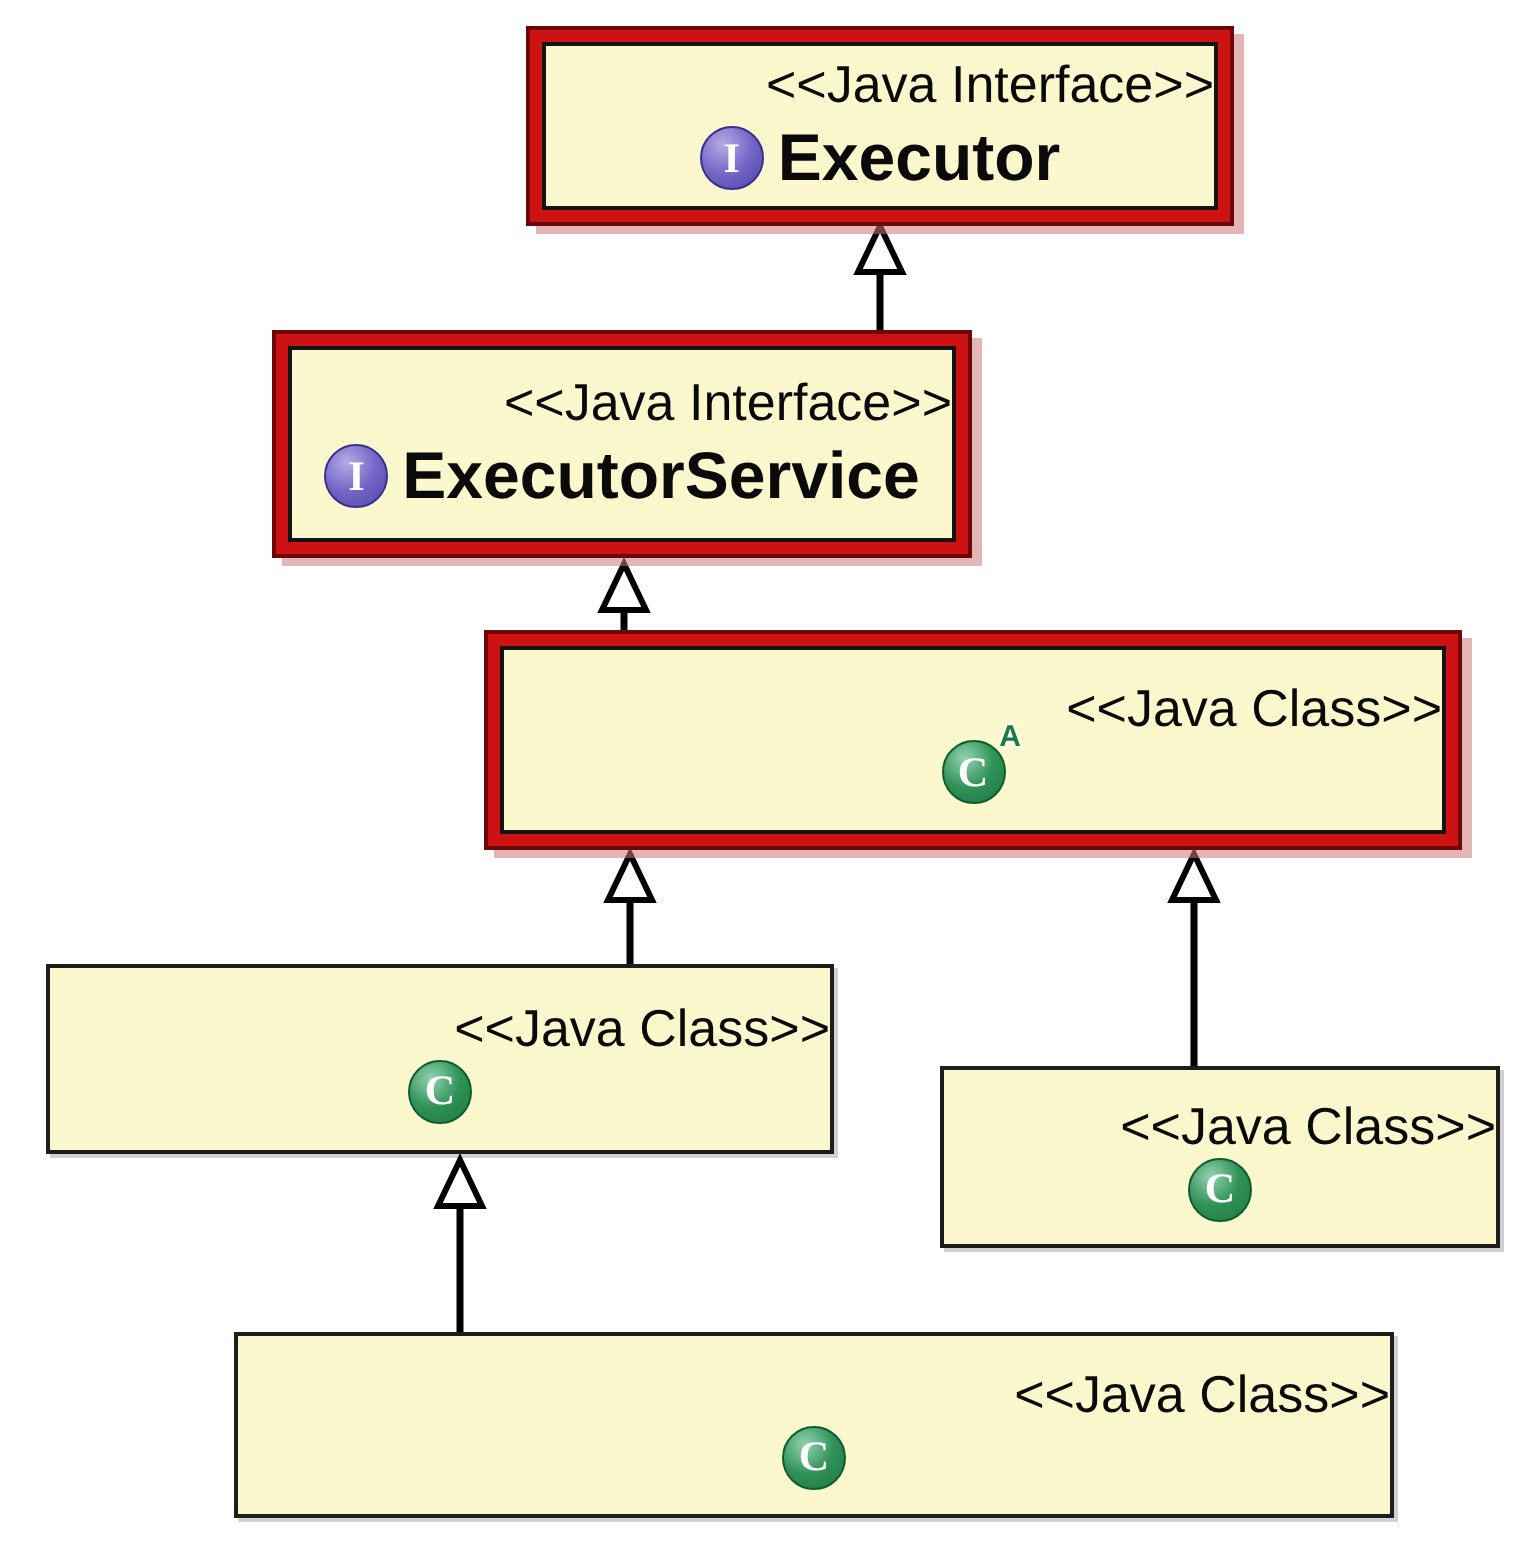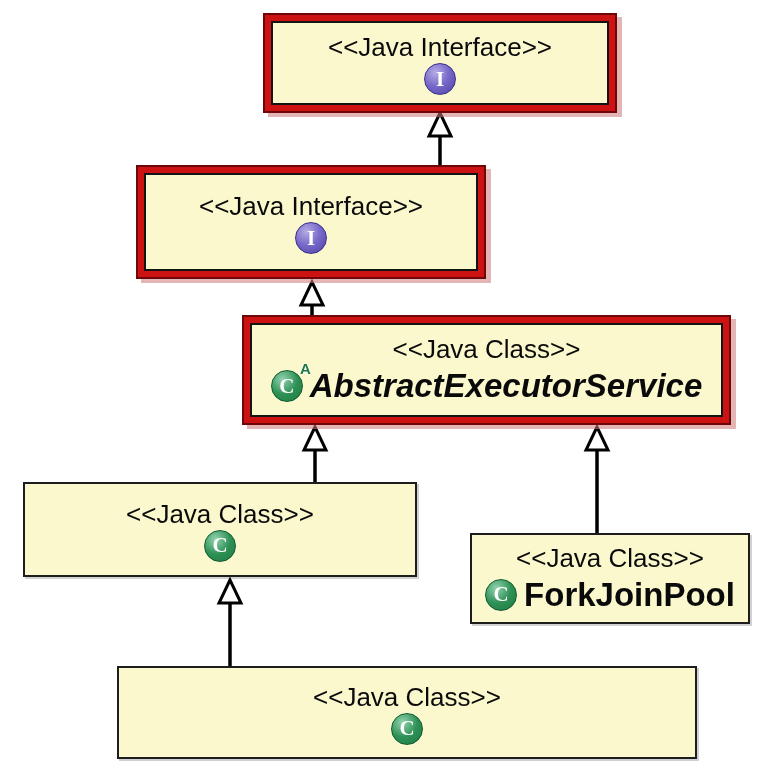--- a/index.html
+++ b/index.html
@@ -36,21 +36,21 @@
     flex-direction: column;
     justify-content: center;
   }
   .node.plain {
     background: #fbf8cd;
     border: 2px solid #1d1d1d;
     box-shadow: 2px 2px 0 rgba(0, 0, 0, 0.18);
     justify-content: center;
   }
   .stereo {
-    text-align: center;
+    text-align: right;
     font-size: 26px;
     line-height: 32px;
     color: #0a0a0a;
     white-space: nowrap;
   }
   .name-row {
     display: flex;
     align-items: center;
     justify-content: center;
     gap: 7px;
@@ -134,58 +134,58 @@
       <line x1="230" y1="667" x2="230" y2="602"></line>
       <polygon points="230,580 219,603 241,603"></polygon>
     </g>
   </svg>
 
   <div class="node red" style="left:263px; top:13px; width:354px; height:100px;">
     <div class="inner">
       <div class="stereo">&lt;&lt;Java Interface&gt;&gt;</div>
       <div class="name-row">
         <span class="type-icon iface">I</span>
+        <span>Executor</span>
       </div>
     </div>
   </div>
 
   <div class="node red" style="left:136px; top:165px; width:350px; height:114px;">
     <div class="inner">
       <div class="stereo">&lt;&lt;Java Interface&gt;&gt;</div>
       <div class="name-row">
         <span class="type-icon iface">I</span>
+        <span>ExecutorService</span>
       </div>
     </div>
   </div>
 
   <div class="node red" style="left:242px; top:315px; width:489px; height:110px;">
     <div class="inner">
       <div class="stereo">&lt;&lt;Java Class&gt;&gt;</div>
       <div class="name-row abstract-name">
         <span class="type-icon cls">
           <span>C</span>
           <span class="abstract-badge">A</span>
         </span>
-        <span>AbstractExecutorService</span>
       </div>
     </div>
   </div>
 
   <div class="node plain" style="left:23px; top:482px; width:394px; height:95px;">
     <div class="stereo">&lt;&lt;Java Class&gt;&gt;</div>
     <div class="name-row">
       <span class="type-icon cls">C</span>
     </div>
   </div>
 
   <div class="node plain" style="left:470px; top:533px; width:280px; height:91px;">
     <div class="stereo">&lt;&lt;Java Class&gt;&gt;</div>
     <div class="name-row">
       <span class="type-icon cls">C</span>
-      <span>ForkJoinPool</span>
     </div>
   </div>
 
   <div class="node plain" style="left:117px; top:666px; width:580px; height:93px;">
     <div class="stereo">&lt;&lt;Java Class&gt;&gt;</div>
     <div class="name-row">
       <span class="type-icon cls">C</span>
     </div>
   </div>
 

